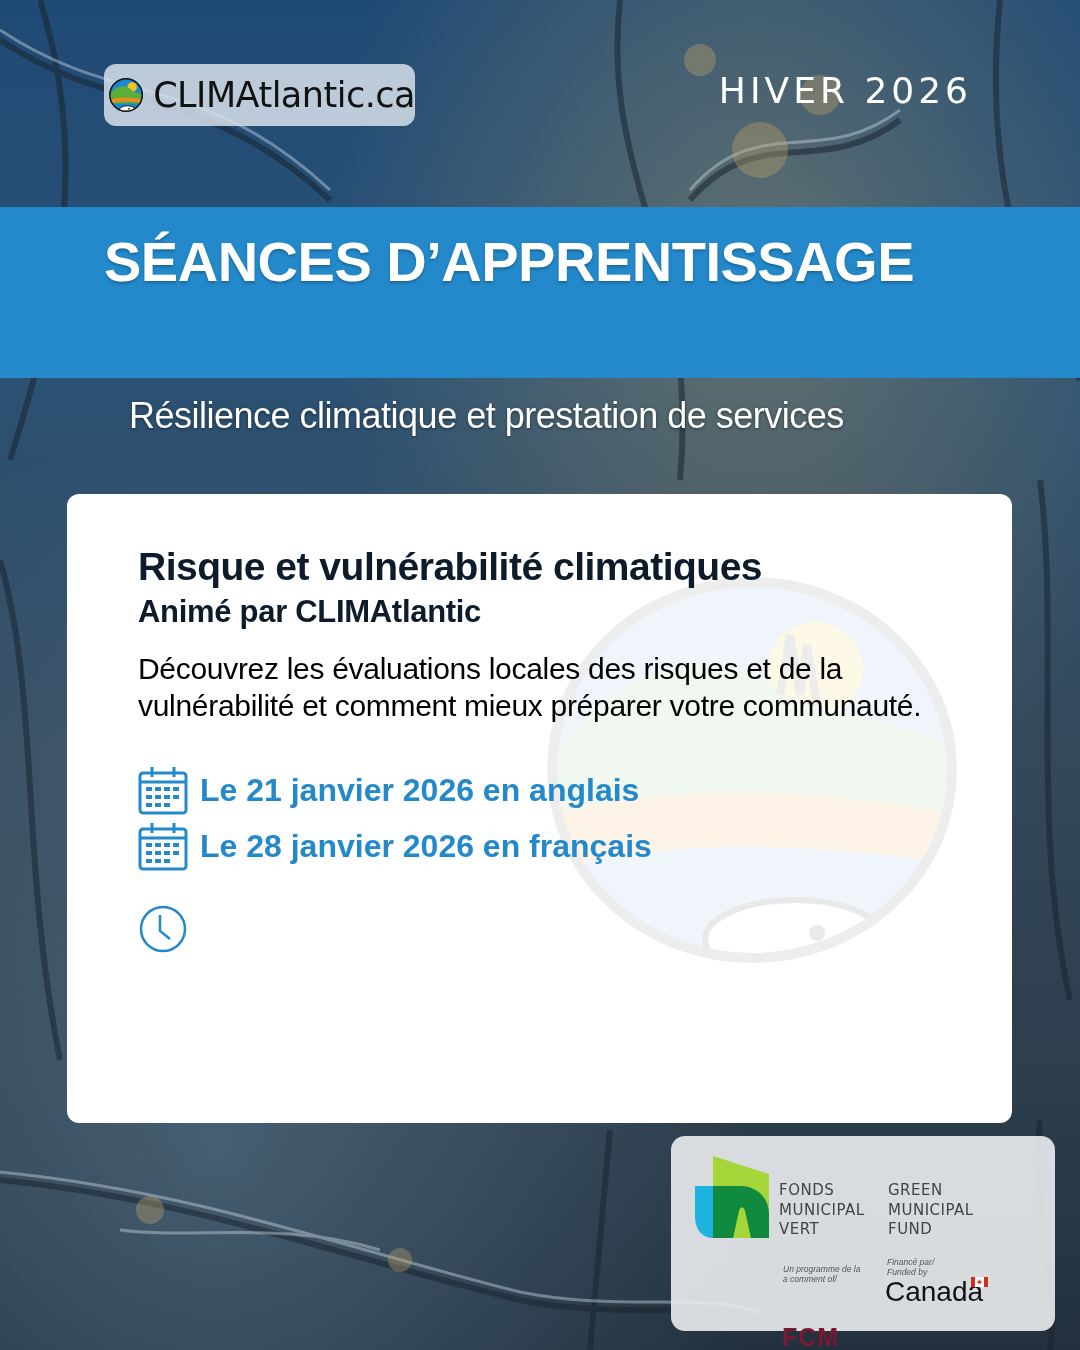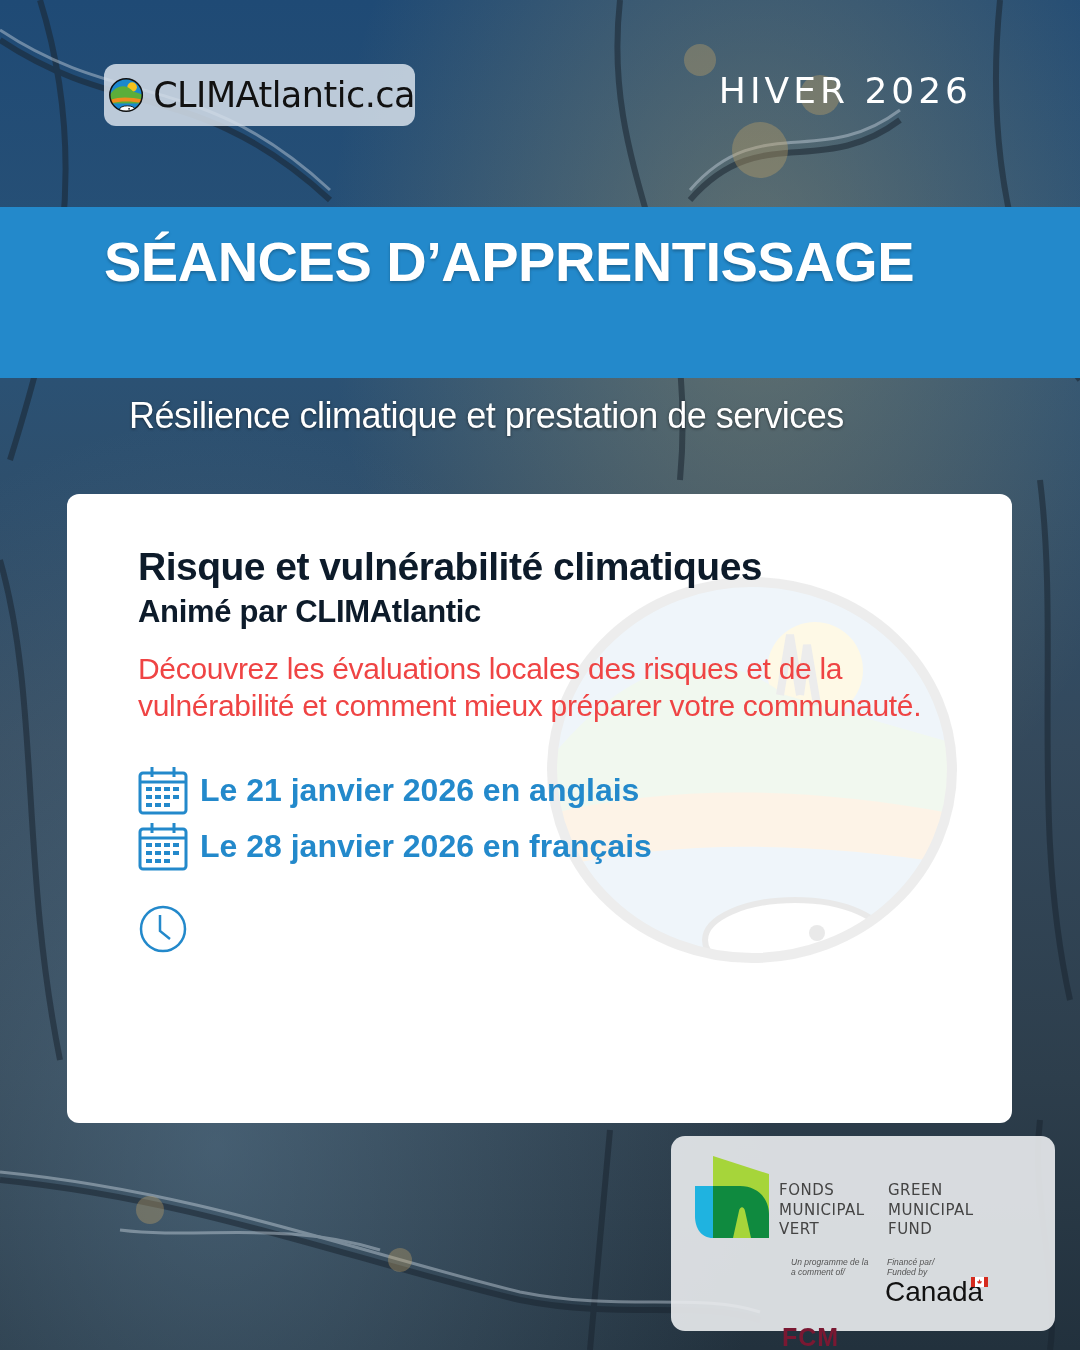--- a/index.html
+++ b/index.html
@@ -55,40 +55,40 @@
     position: absolute; left: 478px; top: 81px; width: 415px; height: 390px; opacity: 0.45;
   }
   .card .content { position: absolute; left: 71px; top: 50px; width: 820px; }
   .card h2 {
     font-size: 39px; line-height: 46px; color: #0d1b2a; font-weight: bold; letter-spacing: -0.5px;
   }
   .card .host {
     font-size: 31px; color: #0d1b2a; font-weight: bold; margin-top: 4px; letter-spacing: -0.3px;
   }
   .card .desc {
-    font-size: 30px; line-height: 37px; color: #ef4444; margin-top: 20px; width: 800px; letter-spacing: -0.3px;
+    font-size: 30px; line-height: 37px; color: #000000; margin-top: 20px; width: 800px; letter-spacing: -0.3px;
   }
   .card .dates { margin-top: 38px; }
   .row { display: flex; align-items: center; color: #2389cb; font-weight: bold; font-size: 32px; height: 56px; }
   .row .ico { width: 50px; height: 50px; margin-right: 12px; display: flex; align-items: center; justify-content: center; }
   .row.time { margin-top: 27px; }
   .sponsor {
     position: absolute; left: 671px; top: 1136px; width: 384px; height: 195px;
     background: rgba(235,237,240,0.9); border-radius: 14px;
   }
   .sponsor .gmf-logo { position: absolute; left: 24px; top: 20px; width: 75px; height: 82px; }
   .sponsor .fr, .sponsor .en {
     position: absolute; top: 45px; font-family: "DejaVu Sans", sans-serif; font-size: 15px; line-height: 19.5px; color: #444; letter-spacing: 0.5px;
   }
   .sponsor .fr { left: 108px; }
   .sponsor .en { left: 217px; }
   .sponsor .small {
     position: absolute; top: 121px; font-size: 8.5px; font-style: italic; color: #555; line-height: 10px;
   }
-  .sponsor .small.l { left: 120px; }
+  .sponsor .small.l { left: 112px; margin-top: 7px; }
   .sponsor .small.r { left: 216px; }
   .sponsor .fcm {
     position: absolute; left: 111px; top: 143px; font-weight: bold; font-size: 25px; color: #7a1832; letter-spacing: 1px; margin-top: 44px;
   }
   .sponsor .canada {
     position: absolute; left: 214px; top: 140px; font-family: Liberation Sans, sans-serif; font-size: 28px; color: #111;
   }
   .sponsor .flag { position: absolute; left: 300px; top: 141px; width: 17px; height: 10px; }
 </style>
 </head>

